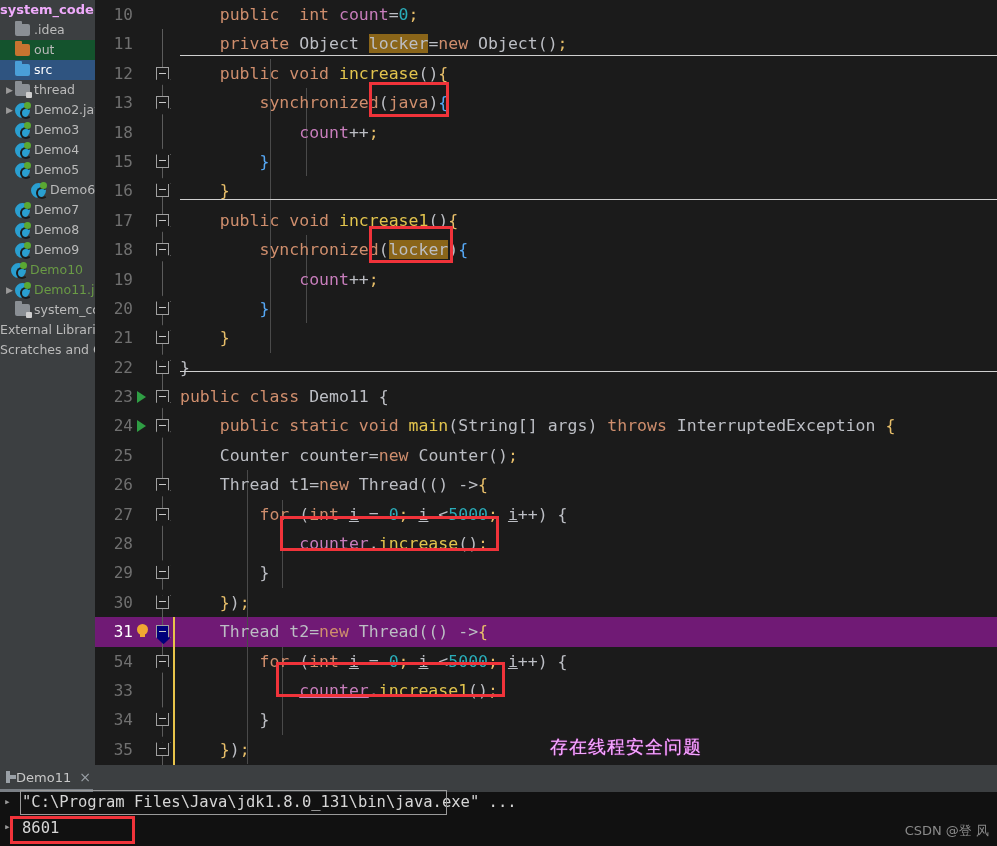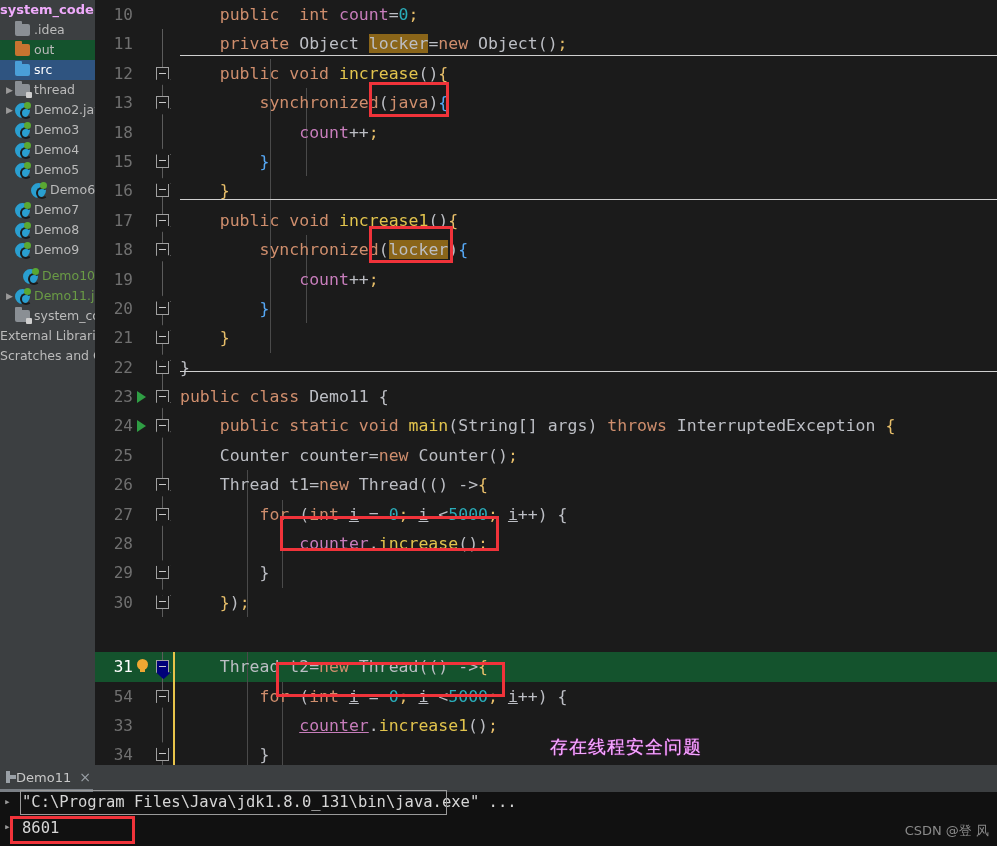--- a/index.html
+++ b/index.html
@@ -52,21 +52,21 @@
   .jclass:after { content:""; position:absolute; right:-3px; top:-3px; width:7px; height:7px; border-radius:50%; background:#5aa832; }
 
   
   .editor {
     position: absolute; left: 95px; top: 0; right: 0; height: 765px;
     background: #1b1b1b; overflow: hidden;
   }
   .code-area { position: absolute; left: 0; top: 0; right: 0; height: 604px; }
 
   .row { position: relative; height: 29.4px; }
-  .row.hl { background: #14532d; margin-top: 35px; }
+  .row.hl { background: #701a75; }
   .lineno {
     position: absolute; left: 0; width: 38px; text-align: right;
     font-size: 16px; line-height: 29.4px; color: #707070;
     font-family: "DejaVu Sans Mono", monospace;
   }
   .row.hl .lineno { color: #ffffff; }
   .runarrow {
     position: absolute; left: 42px; top: 9px; width: 0; height: 0;
     border-left: 9px solid #2f9e44; border-top: 6px solid transparent; border-bottom: 6px solid transparent;
   }
@@ -243,21 +243,21 @@
           </span>
           <span class="lbl">Demo8</span>
         </div>
         <div class="tree-row" style="padding-left: 4px;">
           <span class="arrow"></span>
           <span class="ico">
             <span class="jclass" style="display: block;"></span>
           </span>
           <span class="lbl">Demo9</span>
         </div>
-        <div class="tree-row" style="padding-left: 12px; margin-top: 6px;">
+        <div class="tree-row" style="padding-left: 0;">
           <span class="arrow"></span>
           <span class="ico">
             <span class="jclass" style="display: block;"></span>
           </span>
           <span class="lbl green">Demo10</span>
         </div>
         <div class="tree-row" style="padding-left: 4px;">
           <span class="arrow">▶</span>
           <span class="ico">
             <span class="jclass" style="display: block;"></span>

